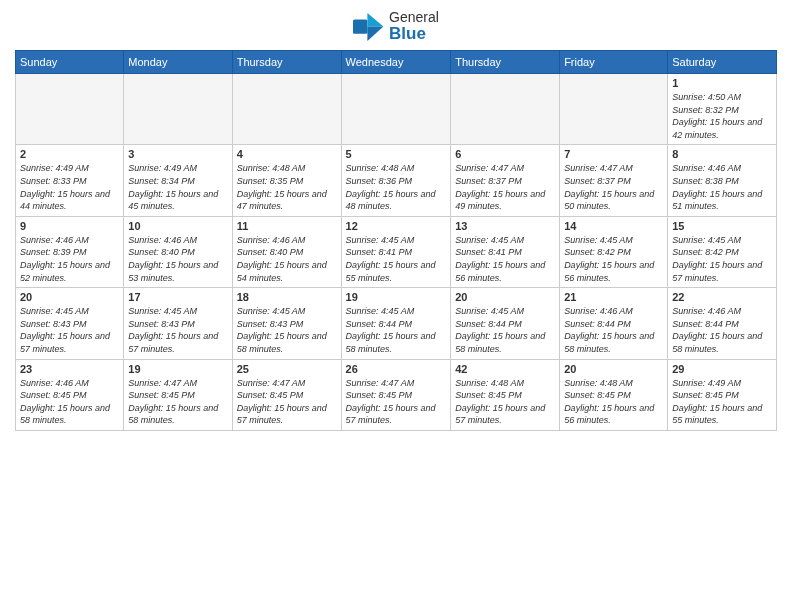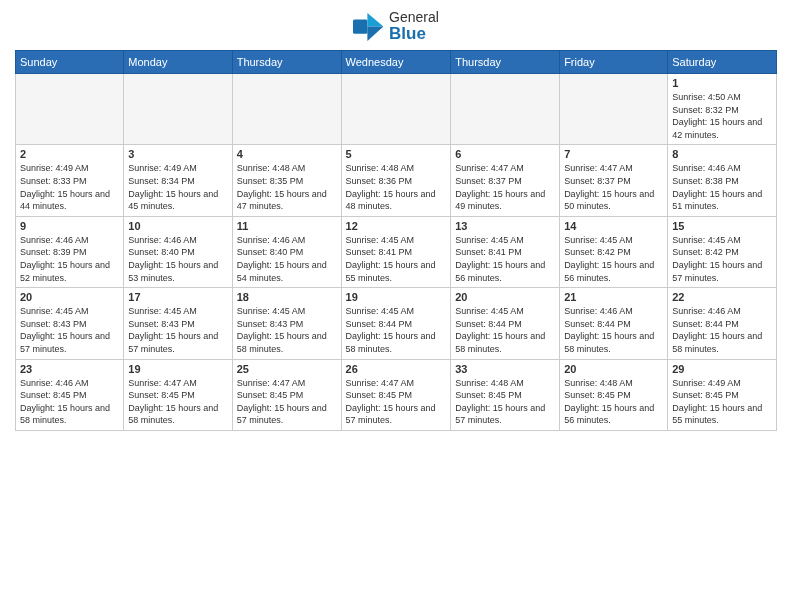--- a/index.html
+++ b/index.html
@@ -67,20 +67,21 @@
       font-size: 11px;
       font-weight: bold;
       color: #333;
       display: block;
       margin-bottom: 2px;
     }
     .day-info {
       font-size: 9px;
       color: #333;
       line-height: 1.4;
+      font-style: italic;
     }
     .last-row td {
       border-bottom: 1px solid #ccc;
     }
   </style>
 </head>
 <body>
 
 <div class="header-section">
   <div class="logo">
@@ -281,21 +282,21 @@
 Sunset: 8:45 PM
 Daylight: 15 hours and 57 minutes.</div>
         </td>
         <td>
           <span class="day-number">26</span>
           <div class="day-info" style="white-space: pre-line;">Sunrise: 4:47 AM
 Sunset: 8:45 PM
 Daylight: 15 hours and 57 minutes.</div>
         </td>
         <td>
-          <span class="day-number">33</span>
+          <span class="day-number">42</span>
           <div class="day-info" style="white-space: pre-line;">Sunrise: 4:48 AM
 Sunset: 8:45 PM
 Daylight: 15 hours and 57 minutes.</div>
         </td>
         <td>
           <span class="day-number">20</span>
           <div class="day-info" style="white-space: pre-line;">Sunrise: 4:48 AM
 Sunset: 8:45 PM
 Daylight: 15 hours and 56 minutes.</div>
         </td>

